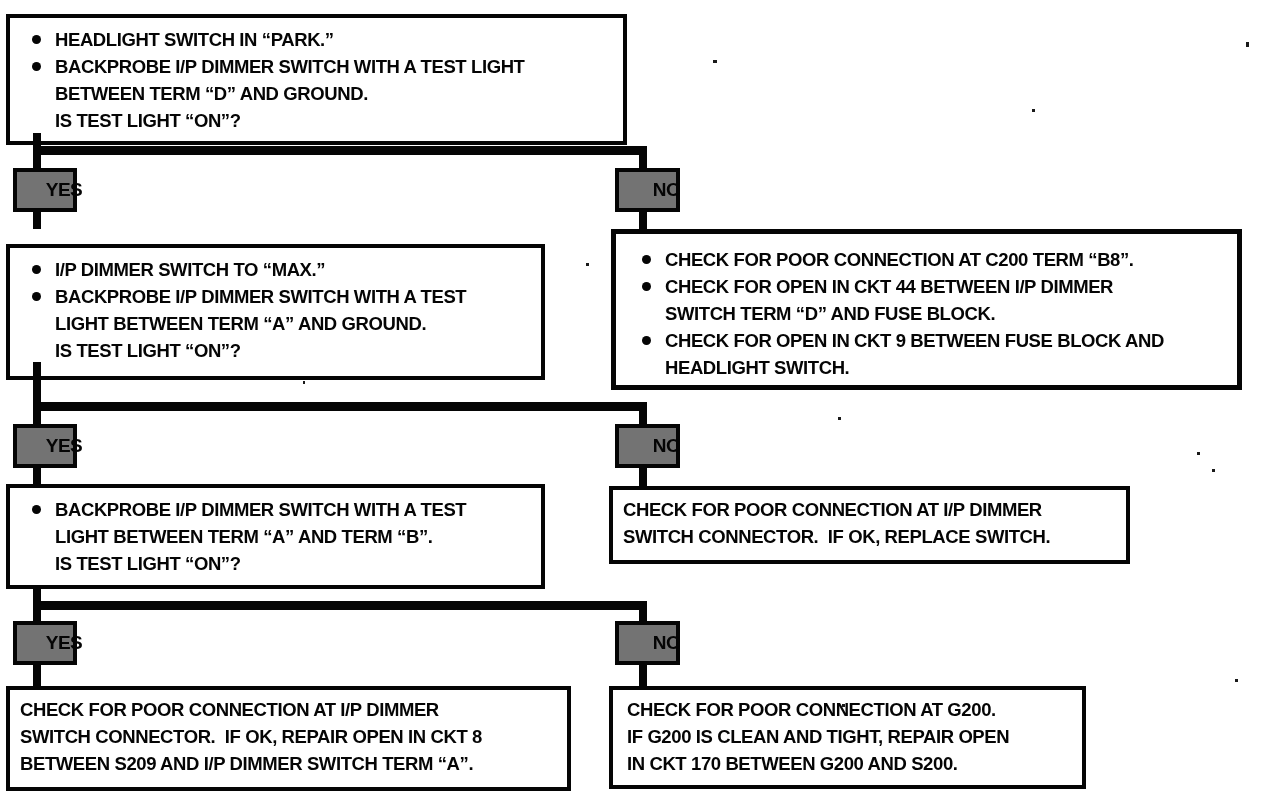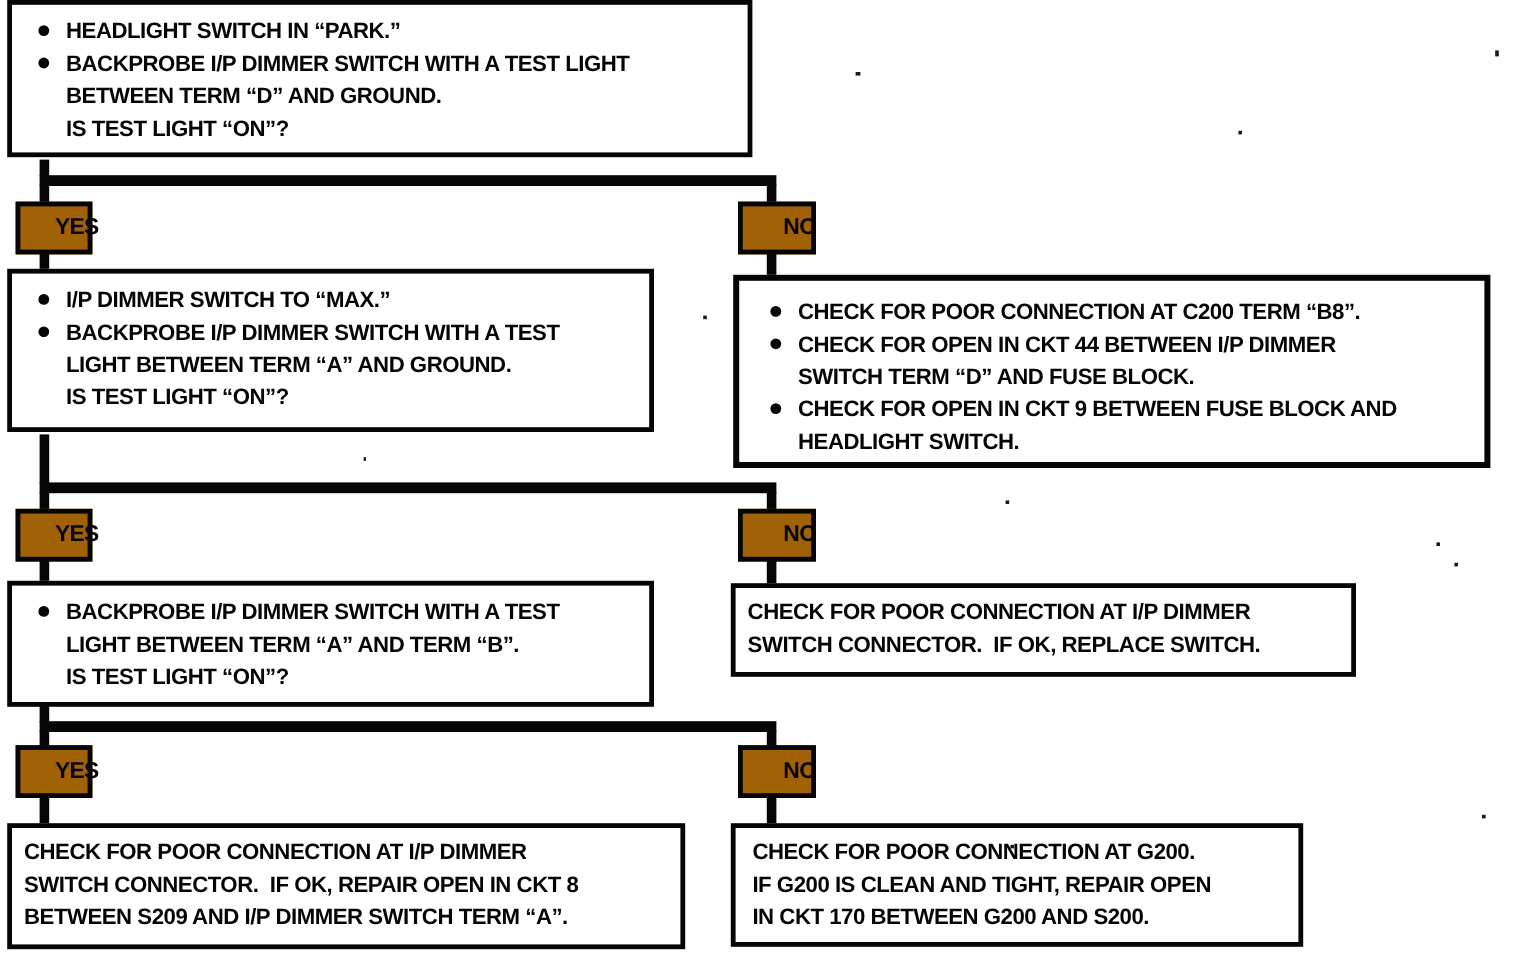--- a/index.html
+++ b/index.html
@@ -43,21 +43,21 @@
     height: 9px;
     margin: 9px 14px 0 14px;
     border-radius: 50%;
     background: #050505;
   }
   .plain-inner {
     padding: 6px 6px 4px 10px;
   }
   .tag {
     position: absolute;
-    background: #a16207;
+    background: #737373;
     border: 4px solid #050505;
     box-sizing: border-box;
     display: flex;
     align-items: center;
     justify-content: center;
     font-weight: 700;
     font-size: 19px;
     letter-spacing: -0.5px;
     padding-left: 38px;
   }
@@ -68,21 +68,21 @@
   .speck {
     position: absolute;
     background: #1a1a1a;
   }
 </style>
 </head>
 <body>
 
 <div class="canvas">
 
-  <div class="node" style="left:6px; top:0; width:621px; height:131px;">
+  <div class="node" style="left:6px; top:14px; width:621px; height:131px;">
     <div class="node-inner">
       <div class="bullet-item">
         <span class="bullet"></span>
         <div class="txt">HEADLIGHT SWITCH IN “PARK.”</div>
       </div>
       <div class="bullet-item">
         <span class="bullet"></span>
         <div class="txt">BACKPROBE I/P DIMMER SWITCH WITH A TEST LIGHT
 BETWEEN TERM “D” AND GROUND.
 IS TEST LIGHT “ON”?</div>
@@ -98,21 +98,21 @@
   <div class="tag" style="left:13px; top:168px; width:64px; height:44px;">
     <span>YES</span>
   </div>
   <div class="tag" style="left:615px; top:168px; width:65px; height:44px;">
     <span>NO</span>
   </div>
 
   <div class="conn" style="left:33px; top:211px; width:8px; height:18px;"></div>
   <div class="conn" style="left:639px; top:211px; width:8px; height:20px;"></div>
 
-  <div class="node" style="left:6px; top:224px; width:539px; height:136px;">
+  <div class="node" style="left:6px; top:244px; width:539px; height:136px;">
     <div class="node-inner">
       <div class="bullet-item">
         <span class="bullet"></span>
         <div class="txt">I/P DIMMER SWITCH TO “MAX.”</div>
       </div>
       <div class="bullet-item">
         <span class="bullet"></span>
         <div class="txt">BACKPROBE I/P DIMMER SWITCH WITH A TEST
 LIGHT BETWEEN TERM “A” AND GROUND.
 IS TEST LIGHT “ON”?</div>

